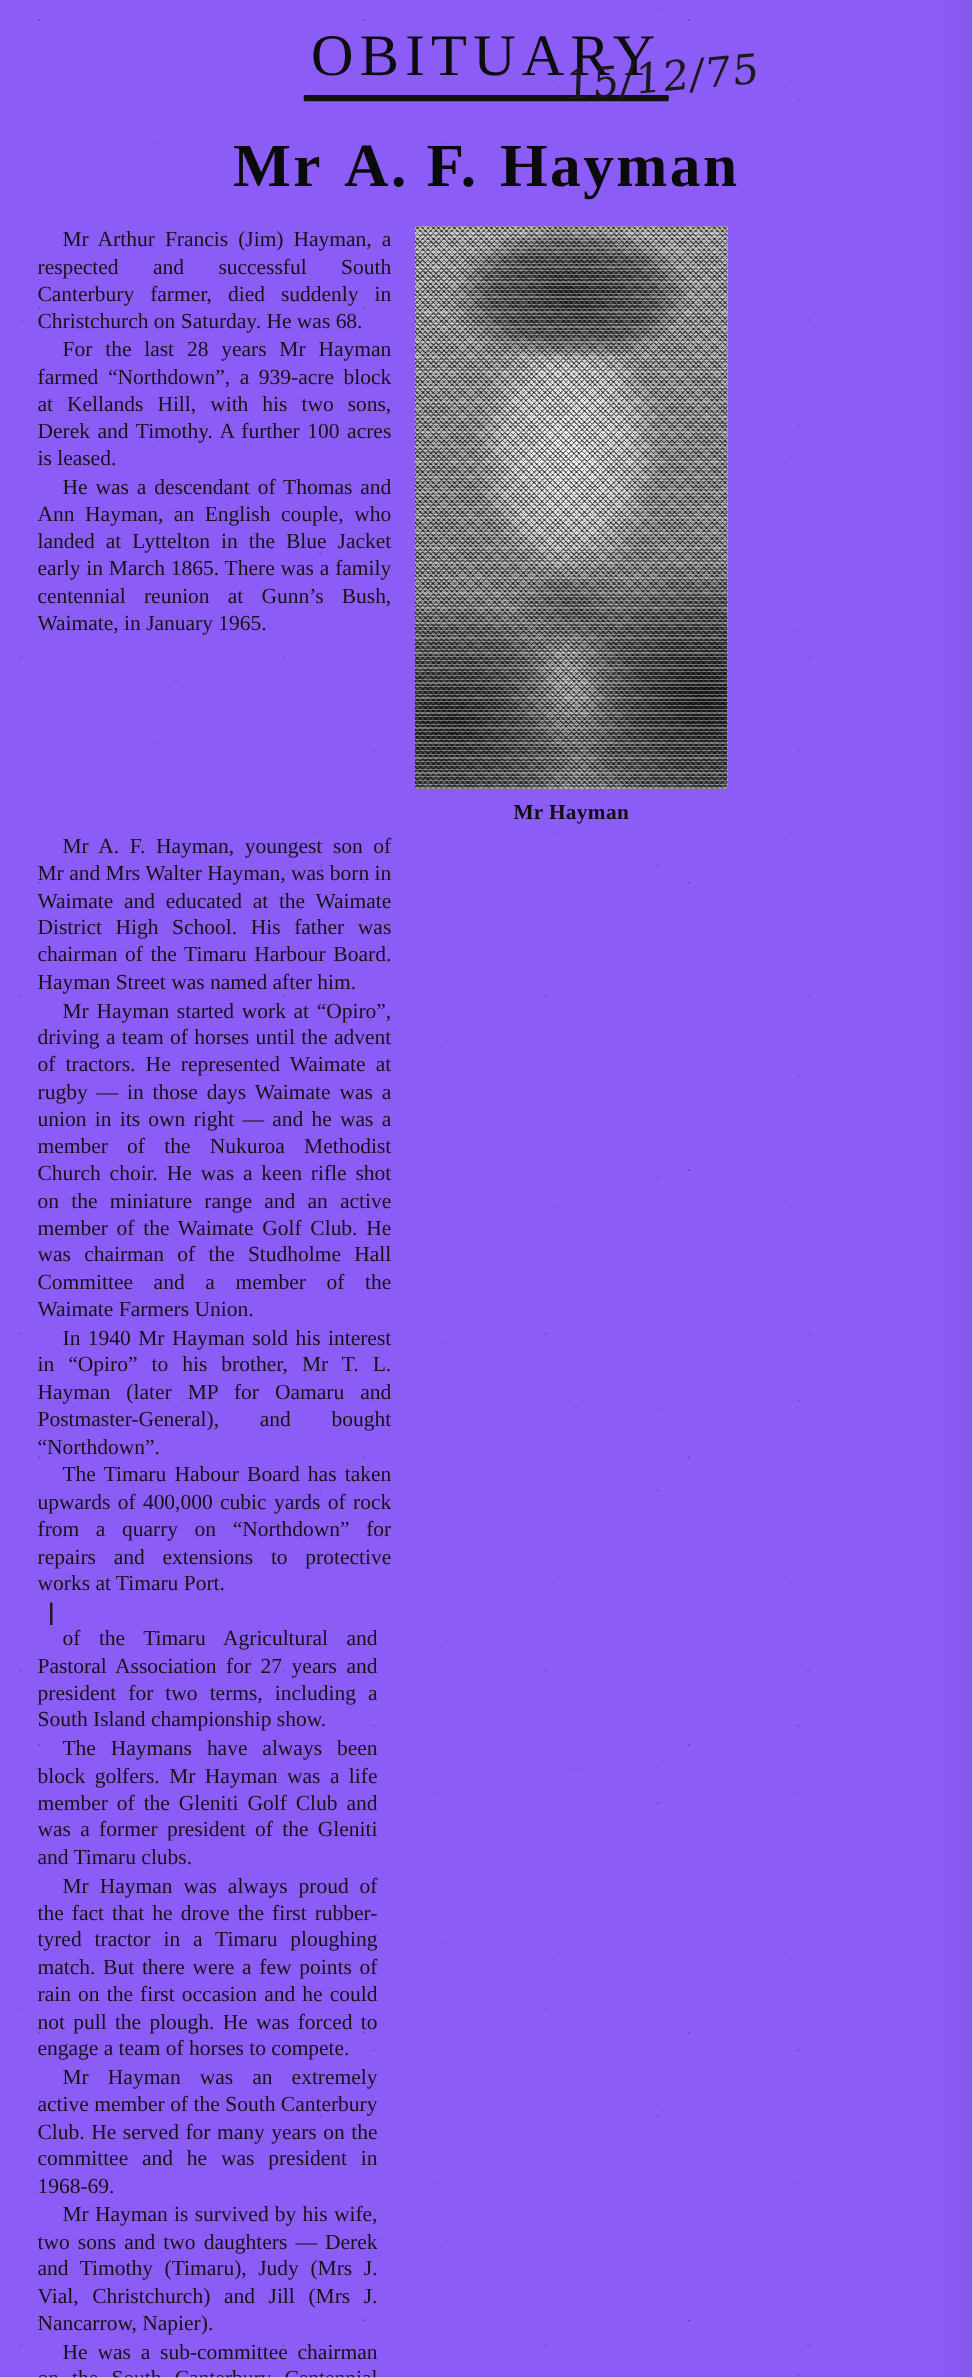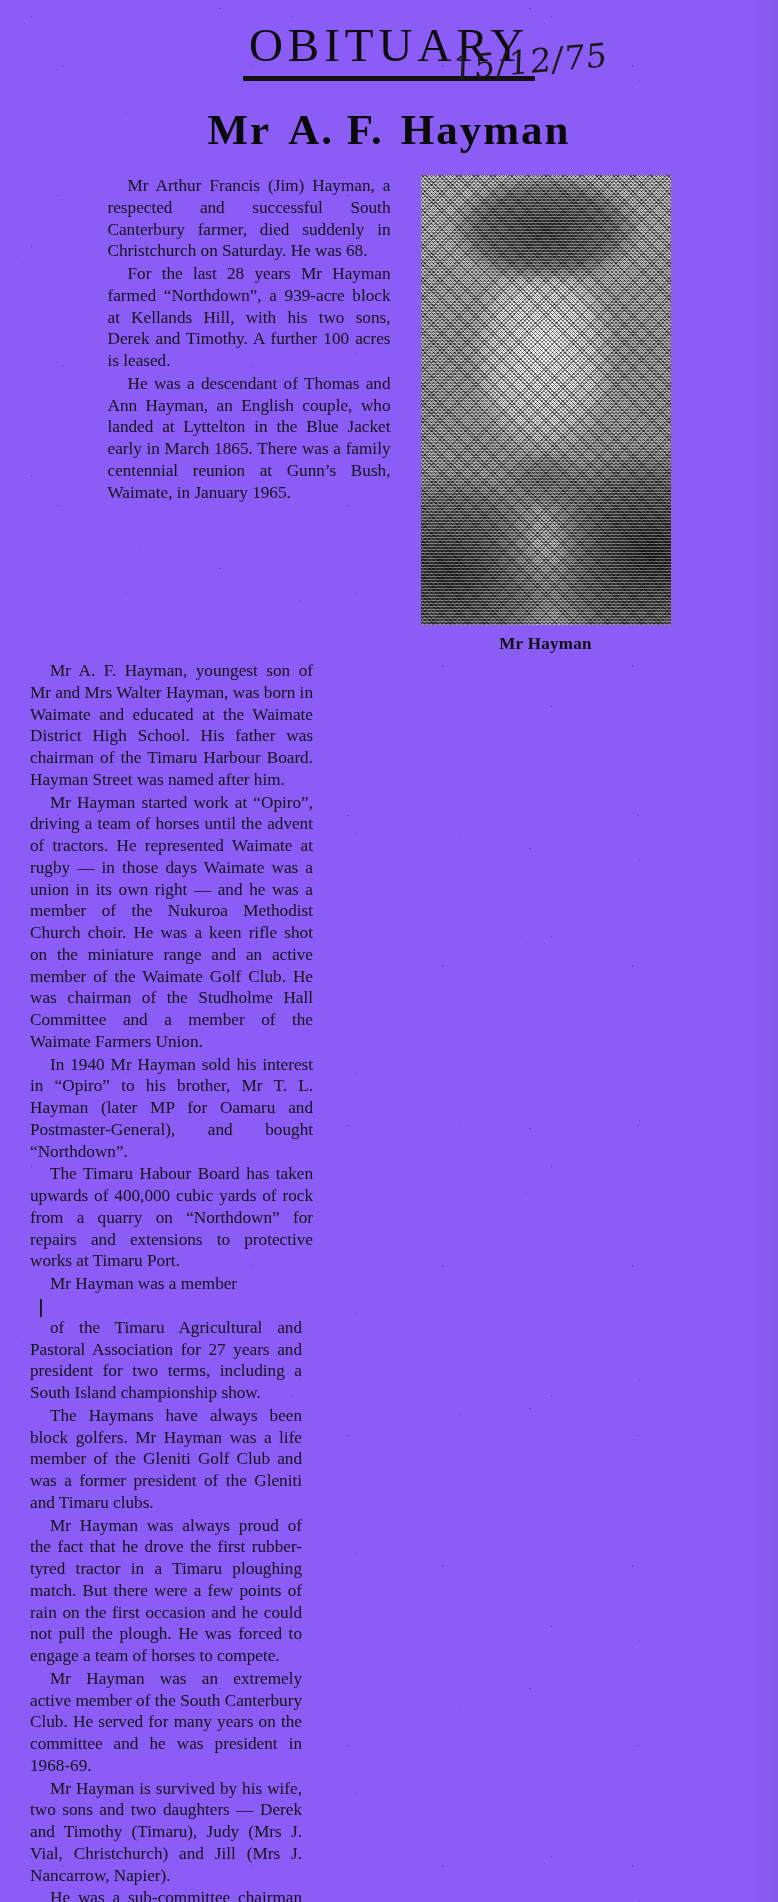--- a/index.html
+++ b/index.html
@@ -71,21 +71,21 @@
     font-family: "DejaVu Serif", serif;
     font-size: 33px;
     font-weight: 500;
     color: #1a1a1a;
     transform: rotate(-5deg) skewX(-7deg);
     letter-spacing: 1px;
   }
 
   .headline {
     text-align: center;
-    font-size: 43px;
+    font-size: 49px;
     font-weight: 700;
     letter-spacing: 2px;
     line-height: 1;
     margin: 27px 0 0 0;
     padding: 0 14px;
     color: #0a0a0a;
   }
   .headline .sp { display: inline-block; width: 17px; }
 
   
@@ -105,28 +105,27 @@
   .col-text p {
     margin: 0 0 0 0;
     text-indent: 20px;
   }
   .col-text p + p { margin-top: 1px; }
 
   
   .top-section {
     display: flex;
     align-items: flex-start;
-    justify-content: center;
   }
   .top-col {
     width: 283px;
     flex: 0 0 283px;
   }
   .photo-block {
-    margin-left: 30px;
+    margin-left: 19px;
     flex: 0 0 auto;
     width: 250px;
   }
   .photo {
     width: 250px;
     height: 450px;
     position: relative;
     overflow: hidden;
     background: #cfcfcf;
   }
@@ -245,21 +244,20 @@
 
     </div>
 
     <div class="lower-section">
 
       <div class="lower-col col-text">
         <p>Mr A. F. Hayman, youngest son of Mr and Mrs Walter Hayman, was born in Waimate and educated at the Waimate District High School. His father was chairman of the Timaru Harbour Board. Hayman Street was named after him.</p>
         <p>Mr Hayman started work at “Opiro”, driving a team of horses until the advent of tractors. He represented Waimate at rugby — in those days Waimate was a union in its own right — and he was a member of the Nukuroa Methodist Church choir. He was a keen rifle shot on the miniature range and an active member of the Waimate Golf Club. He was chairman of the Studholme Hall Committee and a member of the Waimate Farmers Union.</p>
         <p>In 1940 Mr Hayman sold his interest in “Opiro” to his brother, Mr T. L. Hayman (later MP for Oamaru and Postmaster-General), and bought “Northdown”.</p>
         <p>The Timaru Habour Board has taken upwards of 400,000 cubic yards of rock from a quarry on “Northdown” for repairs and extensions to protective works at Timaru Port.</p>
-        <p>Mr Hayman was a member</p>
       </div>
 
       <div class="col-rule"></div>
 
       <div class="lower-col right col-text">
         <p>of the Timaru Agricultural and Pastoral Association for 27 years and president for two terms, including a South Island championship show.</p>
         <p>The Haymans have always been block golfers. Mr Hayman was a life member of the Gleniti Golf Club and was a former president of the Gleniti and Timaru clubs.</p>
         <p>Mr Hayman was always proud of the fact that he drove the first rubber-tyred tractor in a Timaru ploughing match. But there were a few points of rain on the first occasion and he could not pull the plough. He was forced to engage a team of horses to compete.</p>
         <p>Mr Hayman was an extremely active member of the South Canterbury Club. He served for many years on the committee and he was president in 1968-69.</p>
         <p>Mr Hayman is survived by his wife, two sons and two daughters — Derek and Timothy (Timaru), Judy (Mrs J. Vial, Christchurch) and Jill (Mrs J. Nancarrow, Napier).</p>

